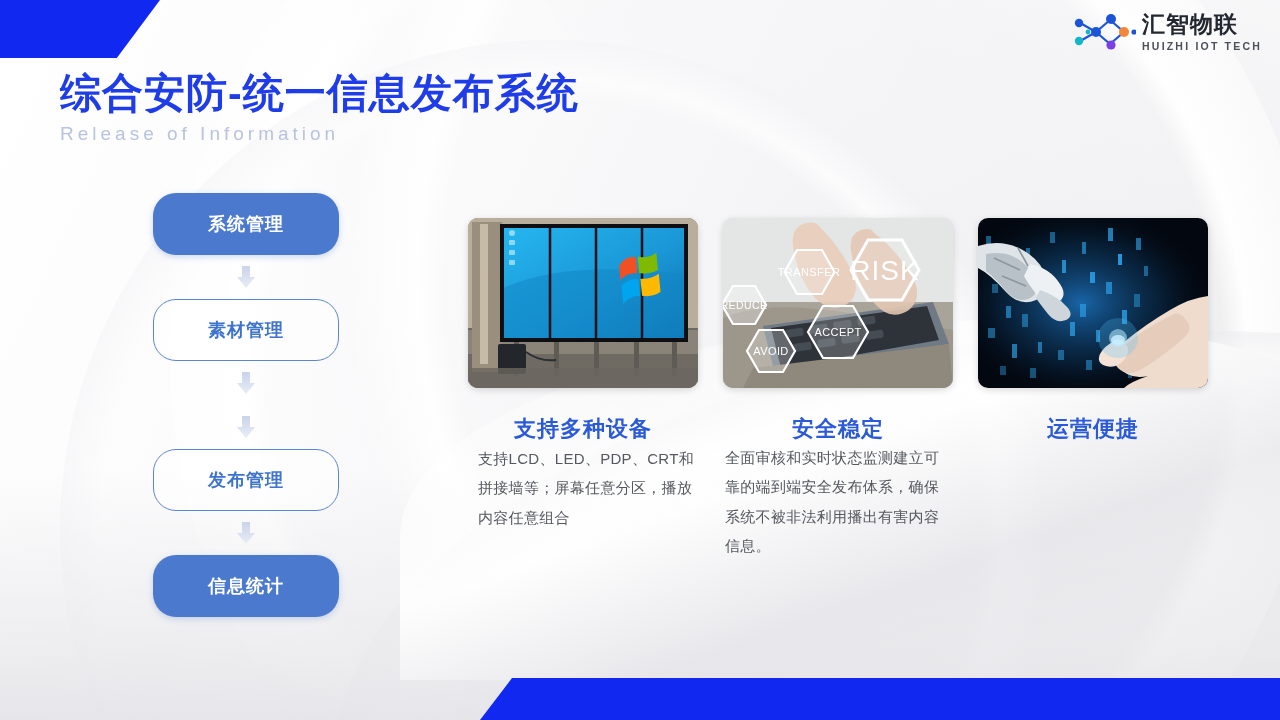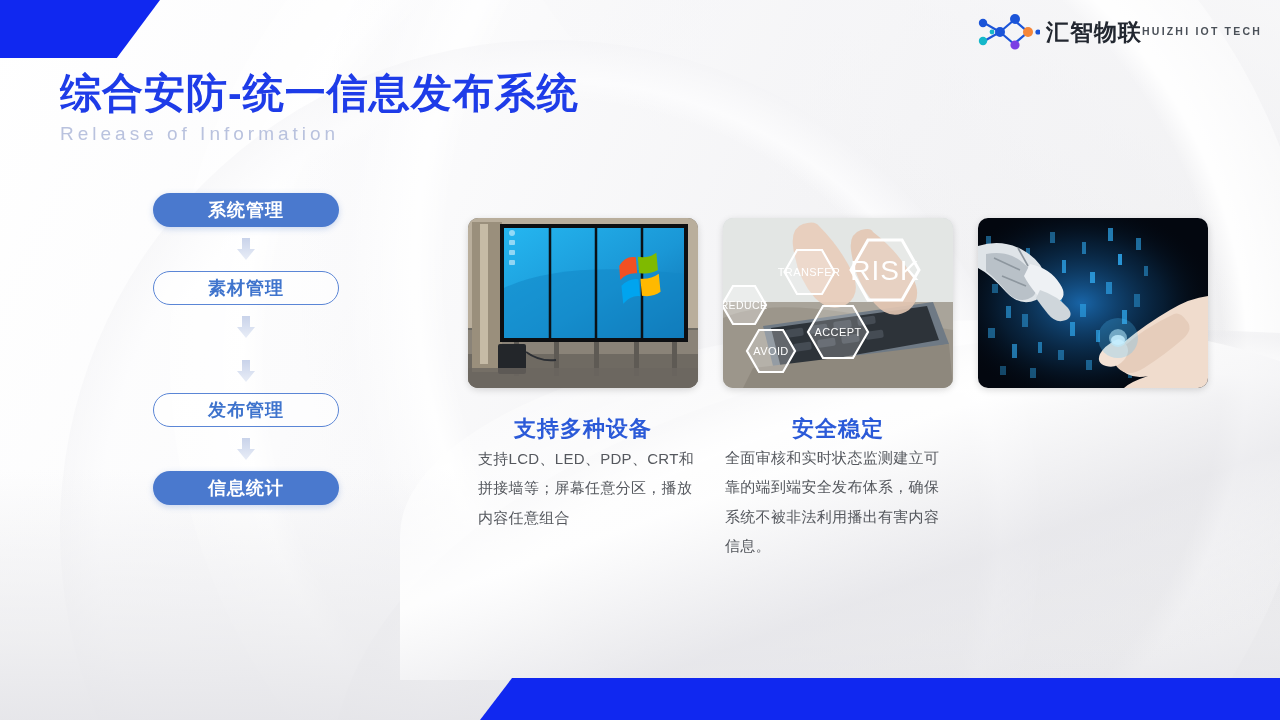--- a/index.html
+++ b/index.html
@@ -85,21 +85,21 @@
 
   
   .logo {
     position: absolute;
     right: 18px; top: 12px;
     display: flex;
     align-items: center;
     gap: 6px;
   }
   .logo-mark { width: 64px; height: 40px; display:block; }
-  .logo-text { display: flex; line-height: 1; }
+  .logo-text { display: flex; flex-direction: column; line-height: 1; }
   .logo-cn {
     font-size: 23px;
     font-weight: bold;
     color: #222730;
     letter-spacing: 1px;
   }
   .logo-en {
     font-size: 10.5px;
     font-weight: bold;
     color: #4a5058;
@@ -129,21 +129,21 @@
   .flow {
     position: absolute;
     left: 153px; top: 193px;
     width: 186px;
     display: flex;
     flex-direction: column;
     align-items: center;
   }
   .pill {
     width: 186px;
-    height: 34px;
+    height: 62px;
     border-radius: 23px;
     display: flex;
     align-items: center;
     justify-content: center;
     font-size: 18px;
     font-weight: bold;
     letter-spacing: 1px;
     box-sizing: border-box;
   }
   .pill.filled {
@@ -444,16 +444,17 @@
           <g>
             <path d="M230 170 L230 78 q-18 2 -38 14 q-24 14 -46 32 q-14 12 -6 24 q10 14 30 10 q-18 6 -24 12 z" fill="#f0dccd"></path>
             <path d="M196 96 q-30 14 -52 34 q-12 12 -4 20 q10 10 26 0 q22 -14 40 -30 q10 -10 2 -18 q-6 -8 -12 -6 z" fill="#e6cdbb"></path>
             <path d="M138 122 q-12 6 -16 14 q-4 9 6 12 q10 3 18 -6 q8 -10 0 -18 q-4 -4 -8 -2 z" fill="#f3e2d5"></path>
             <ellipse cx="140" cy="122" rx="7" ry="5" fill="#ffffff" opacity="0.85"></ellipse>
           </g>
           <circle cx="140" cy="120" r="20" fill="#4fc3ff" opacity="0.25"></circle>
           <circle cx="140" cy="120" r="9" fill="#b9ecff" opacity="0.55"></circle>
         </svg>
       </div>
+      <div class="card-title">运营便捷</div>
     </div>
 
   </div>
 </div>
 
 </body></html>

